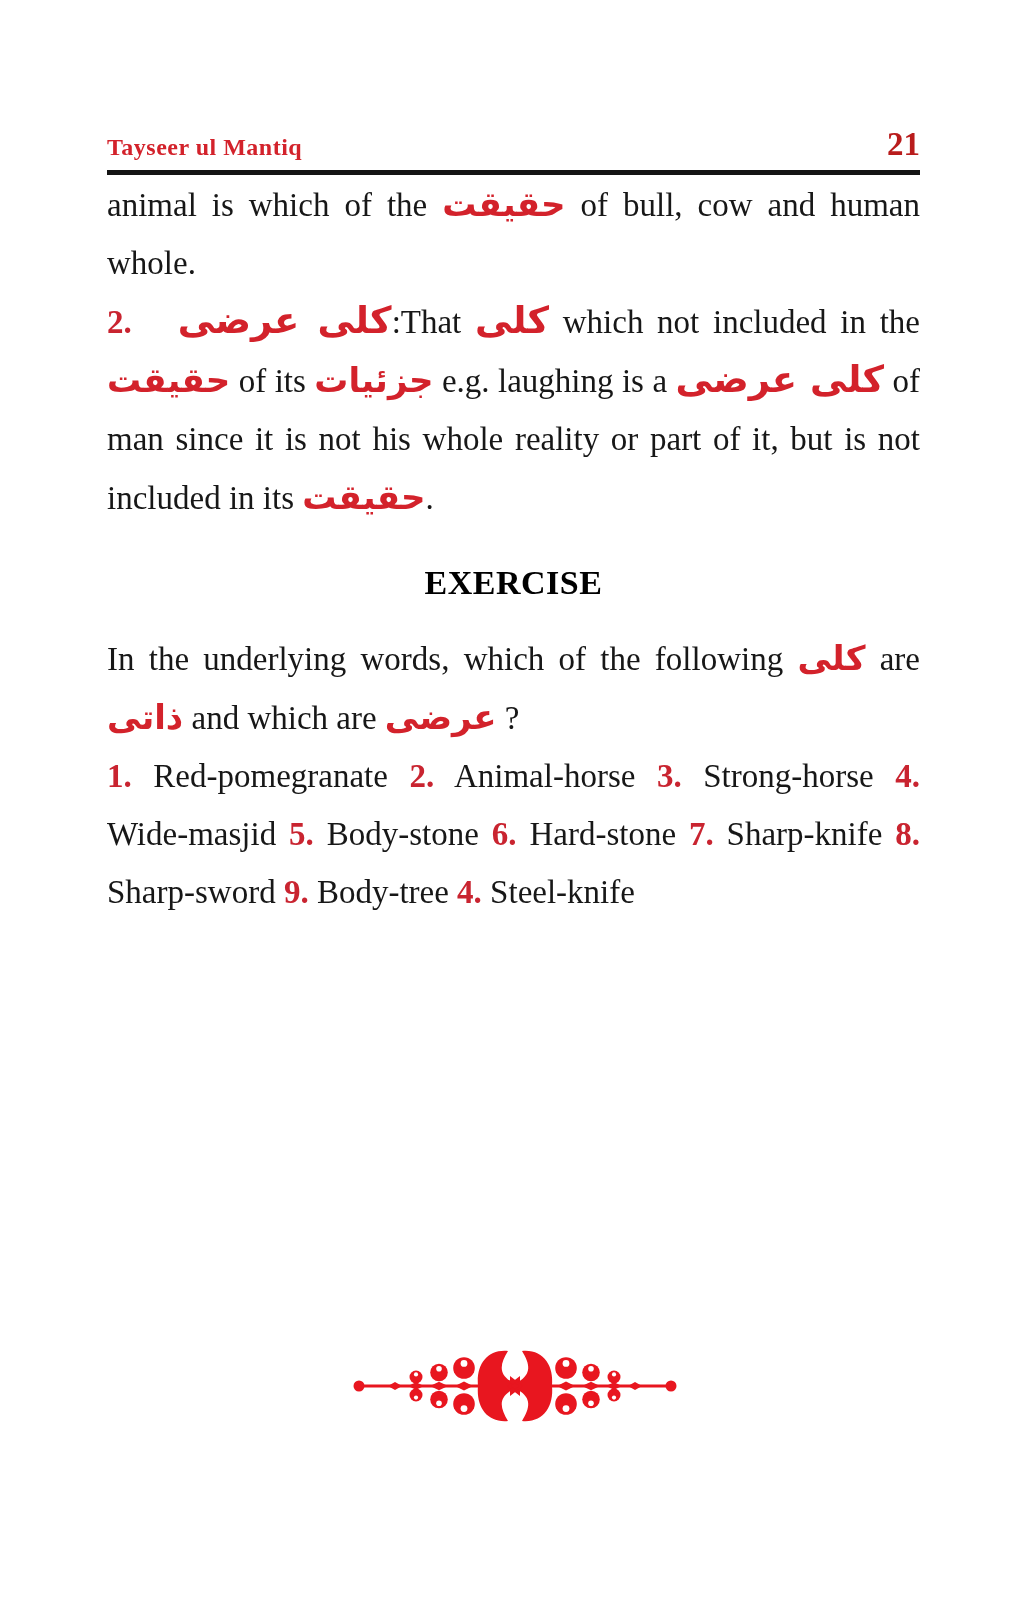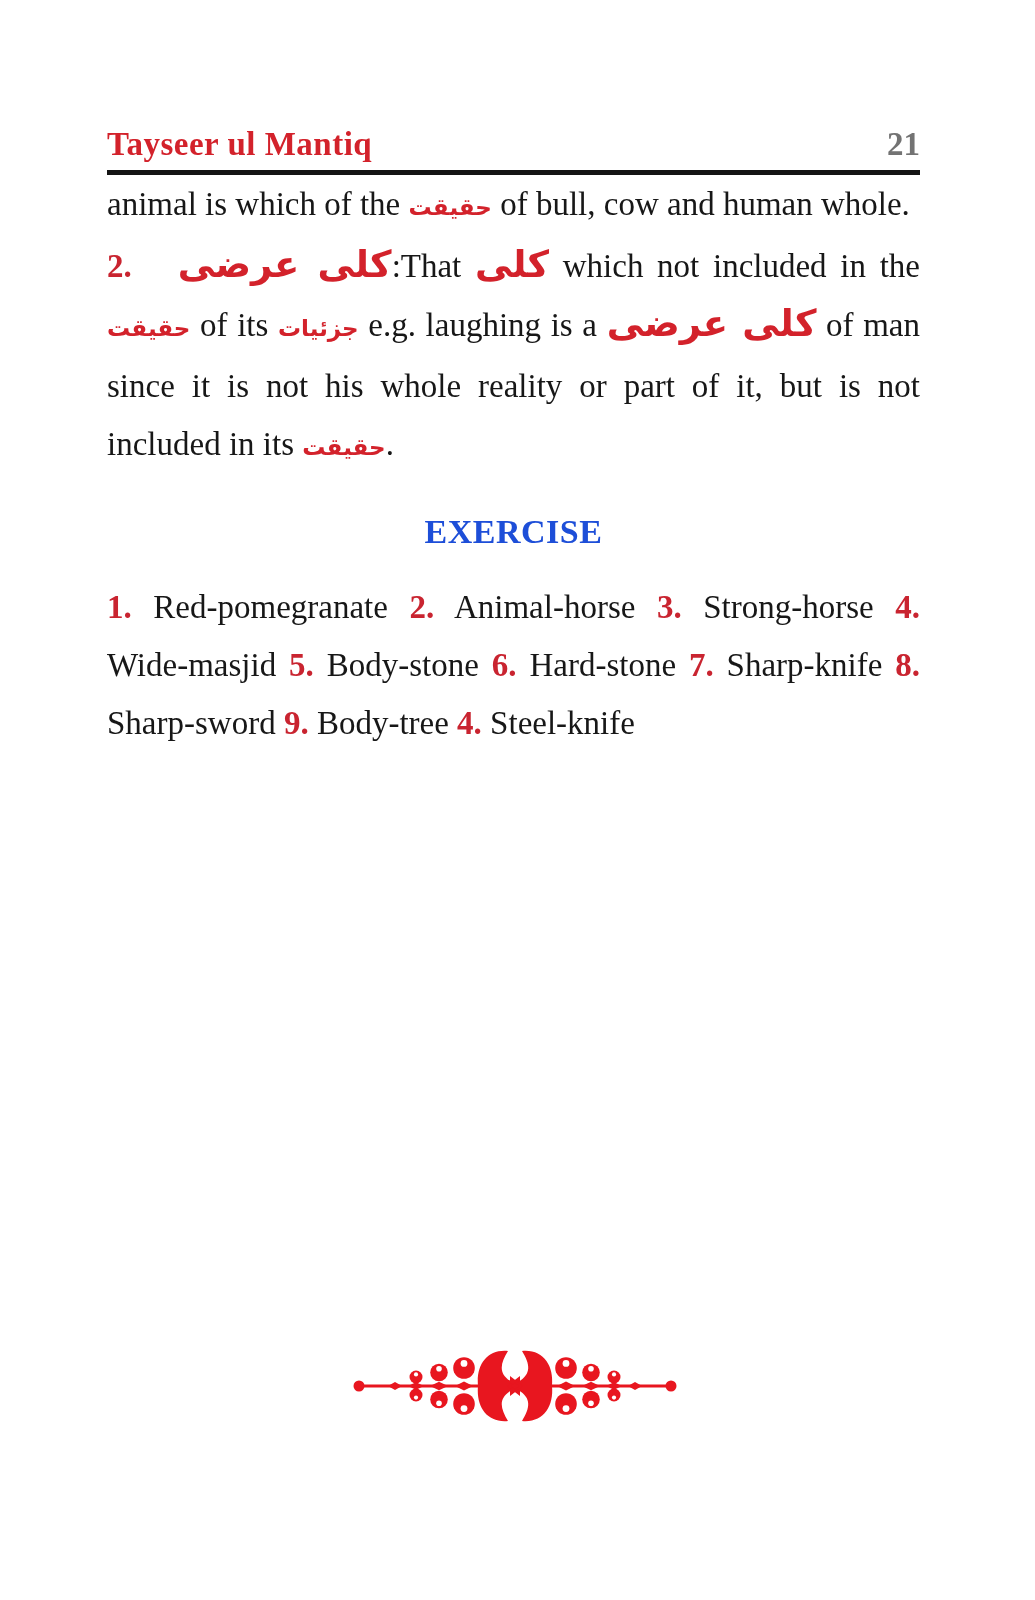--- a/index.html
+++ b/index.html
@@ -19,29 +19,29 @@
     width: 813px;
   }
   .page-header {
     display: flex;
     justify-content: space-between;
     align-items: baseline;
     border-bottom: 5px solid #141414;
     padding-bottom: 7px;
   }
   .page-header .title {
-    font-size: 33px;
+    font-size: 24px;
     font-weight: bold;
     color: #d3222b;
     letter-spacing: 0.5px;
   }
   .page-header .pageno {
     font-size: 33px;
     font-weight: bold;
-    color: #737373;
+    color: #b91c1c;
   }
   p.body {
     margin: 0;
     font-size: 33px;
     line-height: 58px;
     text-align: justify;
     color: #171717;
   }
   .p1 { margin-top: 24px; }
   .p2 { margin-top: 16px; }
@@ -51,33 +51,33 @@
     color: #c92430;
     font-weight: bold;
   }
   .tab {
     display: inline-block;
     width: 46px;
   }
   .ar {
     font-family: "DejaVu Sans", sans-serif;
     color: #d3222b;
-    font-size: 23px;
+    font-size: 34px;
     font-weight: bold;
   }
   .ar-big {
     font-size: 37px;
   }
   h2.exercise {
     margin: 36px 0 26px 0;
     text-align: center;
     font-size: 34px;
     line-height: 40px;
     font-weight: bold;
-    color: #1d4ed8;
+    color: #000000;
     letter-spacing: 0.5px;
   }
   .ornament {
     position: absolute;
     left: 350px;
     top: 1340px;
     width: 330px;
     height: 92px;
   }
 </style>
@@ -91,20 +91,21 @@
       <span class="title">Tayseer ul Mantiq</span>
       <span class="pageno">21</span>
     </div>
 
     <p class="body p1"><span>animal  is which of the </span><span class="ar">حقیقت</span><span> of bull, cow and human whole.</span></p>
 
     <p class="body p2"><span class="num">2.</span><span class="tab"></span><span class="ar ar-big">کلی عرضی</span><span>:That </span><span class="ar ar-big">کلی</span><span> which not included in the </span><span class="ar">حقیقت</span><span> of its </span><span class="ar">جزئیات</span><span> e.g. laughing is a </span><span class="ar ar-big">کلی عرضی</span><span> of man since it is not his whole reality or part of it, but is not included in its  </span><span class="ar">حقیقت</span><span>.</span></p>
 
     <h2 class="exercise">EXERCISE</h2>
 
+    <p class="body p3"><span>In the underlying words, which of the following </span><span class="ar">کلی</span><span> are </span><span class="ar">ذاتی</span><span>  and which are  </span><span class="ar">عرضی</span><span>  ?</span></p>
 
     <p class="body plist"><span class="num">1.</span>
 <span>Red-pomegranate</span>
 <span class="num">2.</span>
 <span>Animal-horse</span>
 <span class="num">3.</span>
 <span>Strong-horse</span>
 <span class="num">4.</span>
 <span>Wide-masjid</span>
 <span class="num">5.</span>

